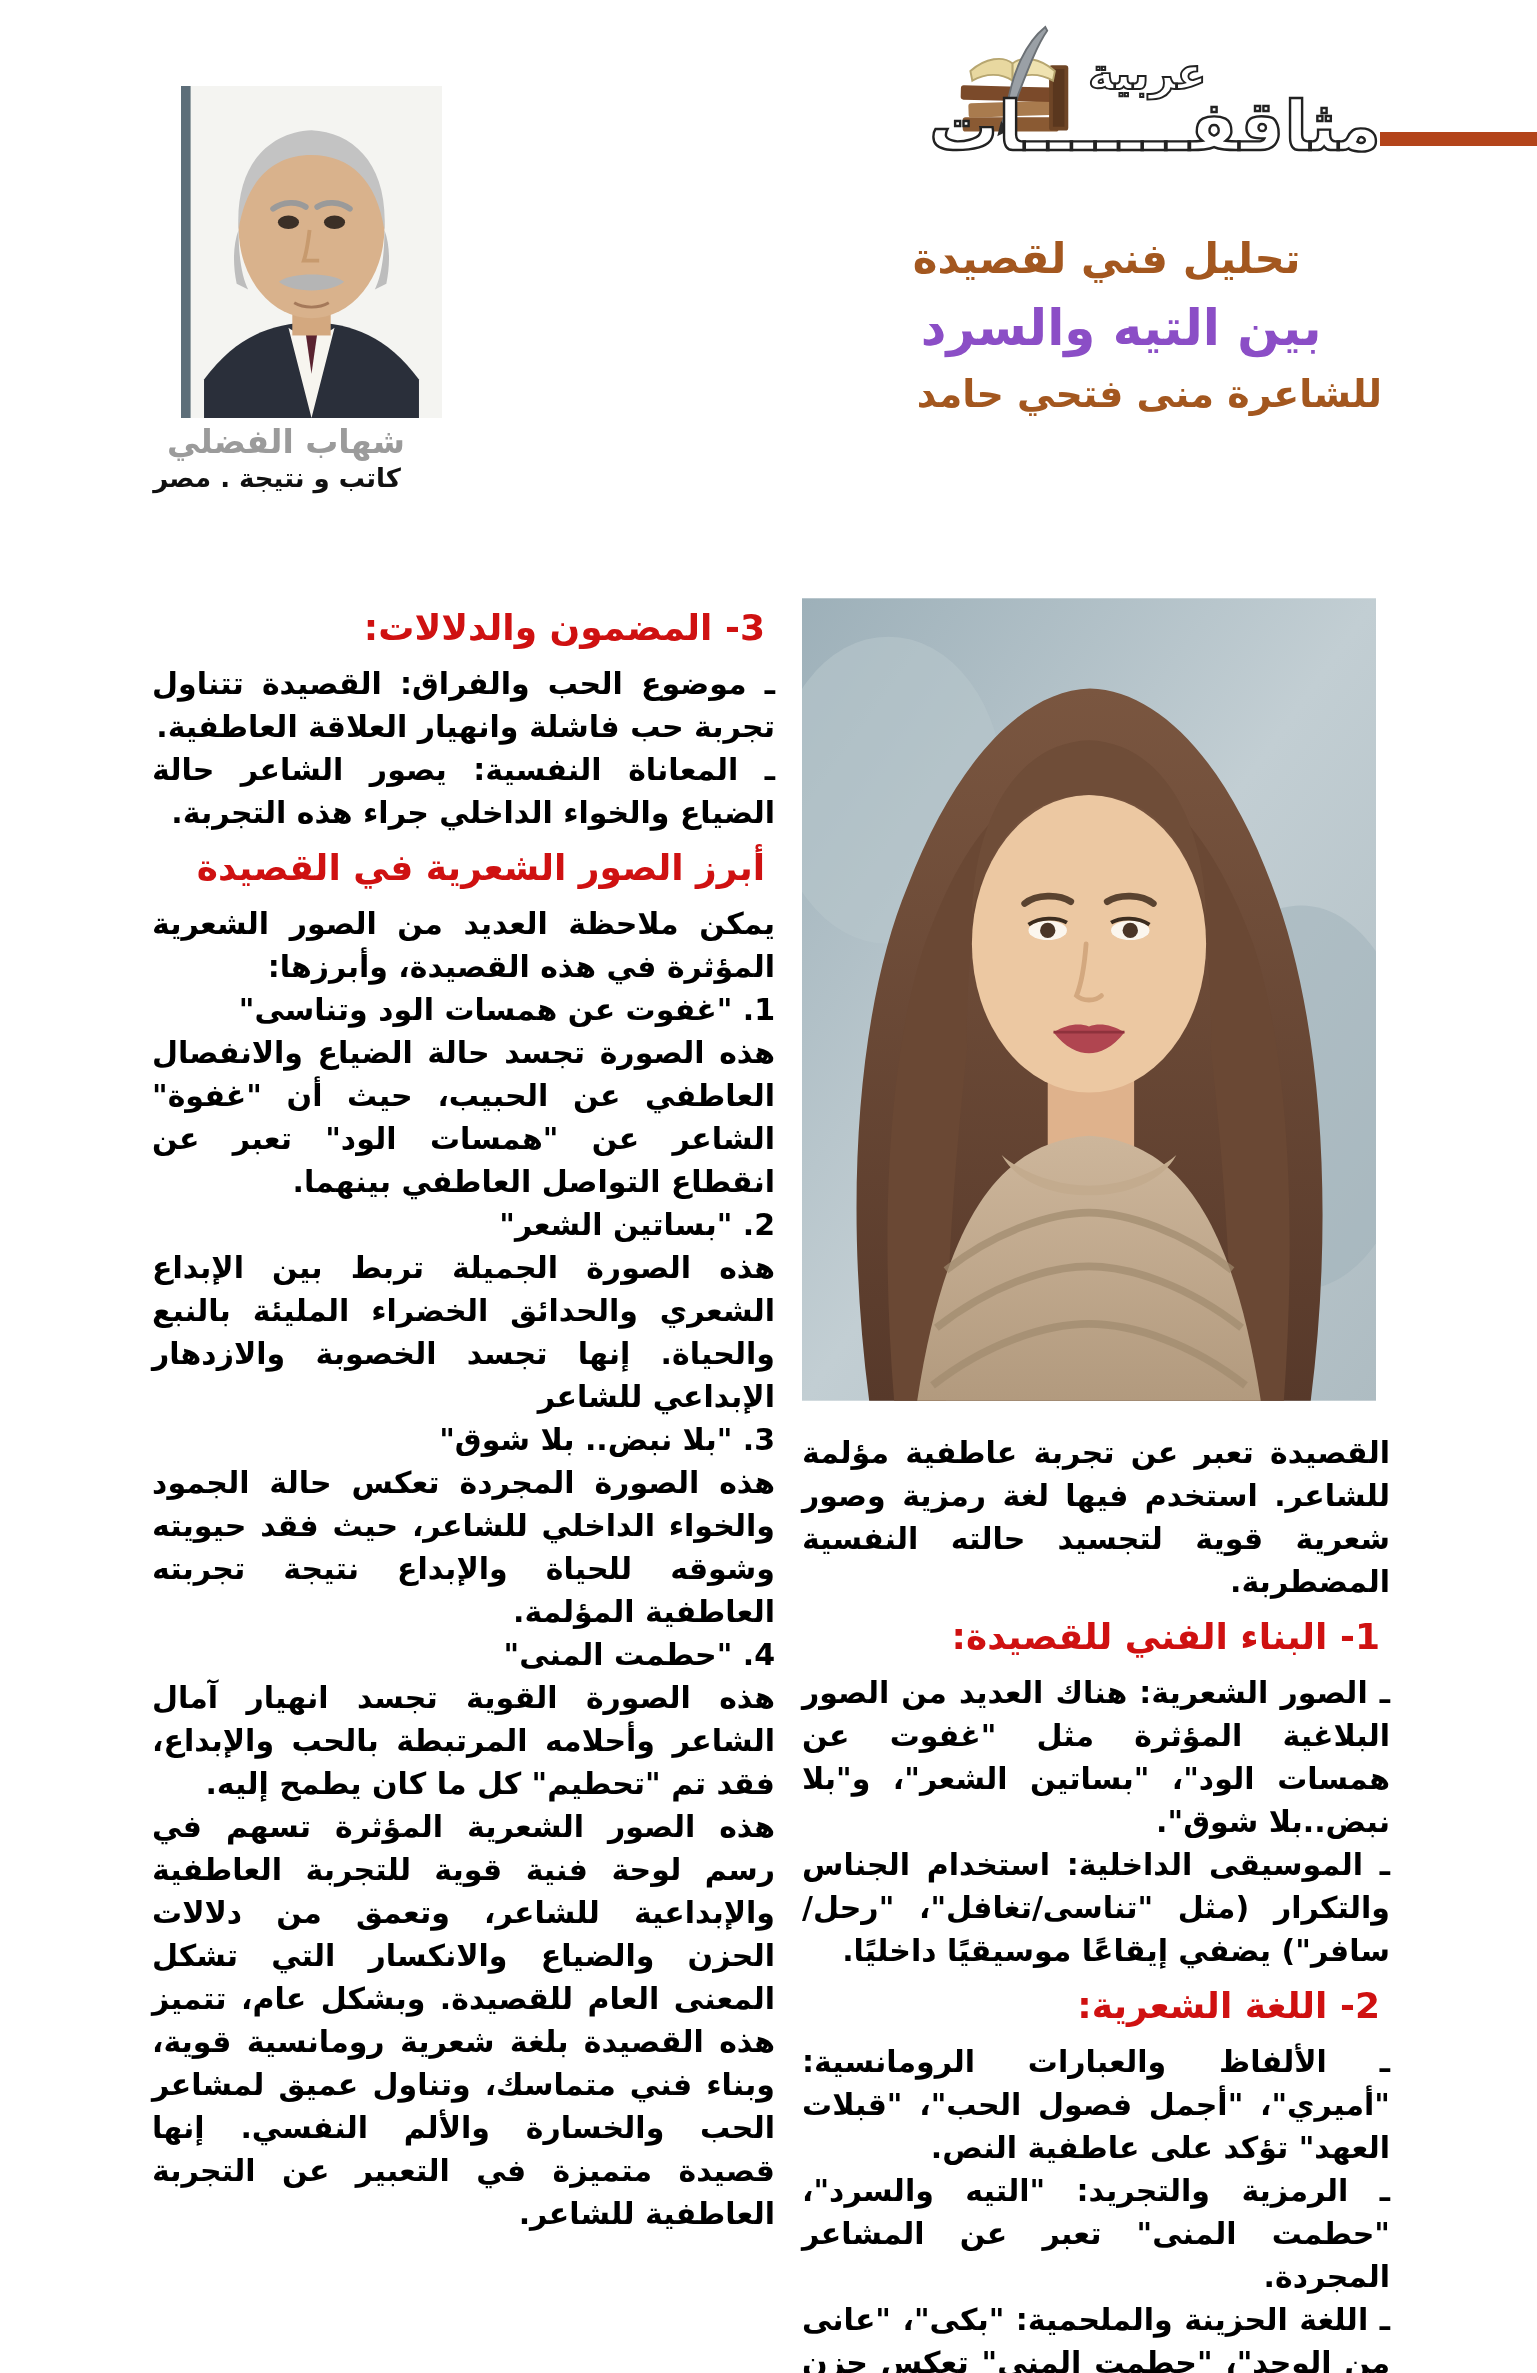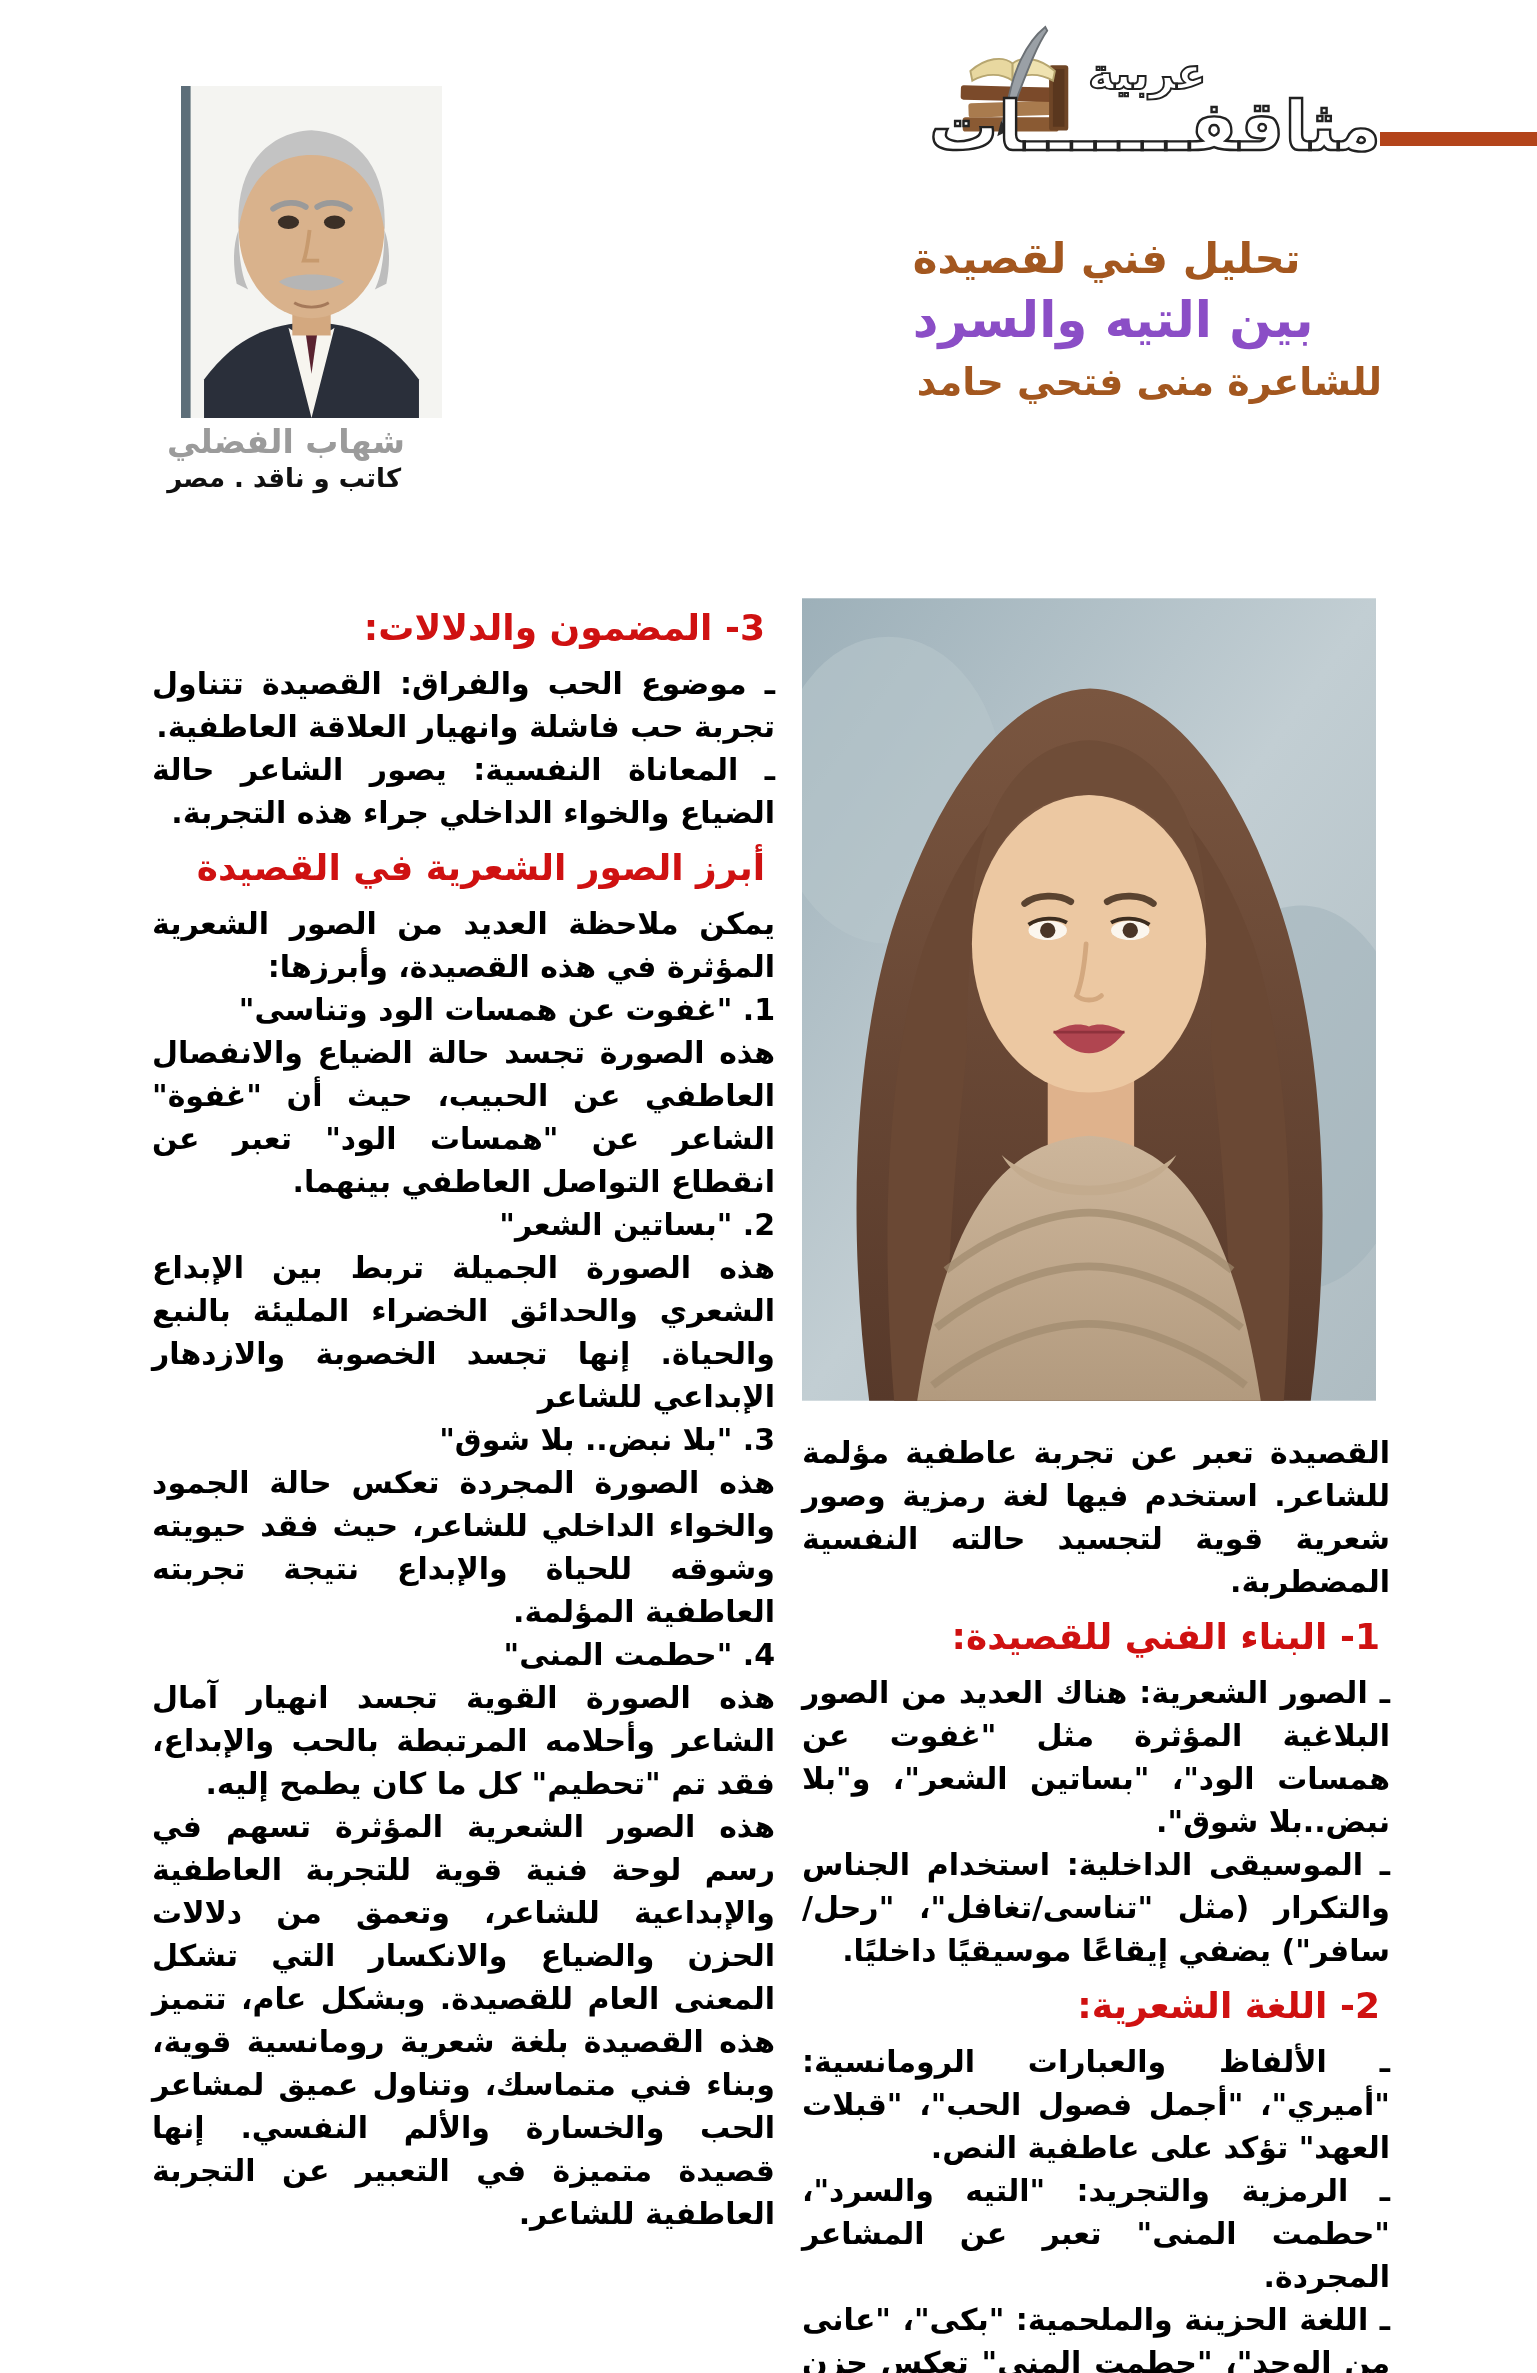--- a/index.html
+++ b/index.html
@@ -27,21 +27,21 @@
     position:absolute;left:134px;top:423px;width:271px;direction:rtl;text-align:right;
     font-size:33px;font-weight:700;color:#9b9b9b;line-height:38px;white-space:nowrap;
   }
   .author-role{
     position:absolute;left:134px;top:463px;width:267px;direction:rtl;text-align:right;
     font-size:26px;font-weight:700;color:#111111;line-height:31px;white-space:nowrap;
   }
   
   .article-title{position:absolute;top:229px;right:151px;text-align:left;direction:rtl;}
   .title-l1{font-size:42px;line-height:60px;font-weight:700;color:#a3571f;margin:0;white-space:nowrap;}
-  .title-l2{font-size:50px;line-height:63px;font-weight:700;color:#8b4ec6;margin:0;white-space:nowrap;}
+  .title-l2{font-size:50px;line-height:63px;font-weight:700;color:#8b4ec6;margin:8px;white-space:nowrap;}
   .title-l3{font-size:38px;line-height:52px;font-weight:700;color:#a3571f;margin:4px;white-space:nowrap;}
   
   .poet-photo{position:absolute;left:802px;top:598px;width:574px;height:803px;margin:0;}
   .col{position:absolute;direction:rtl;}
   .col-right-text{left:802px;top:1431px;width:588px;}
   .col-left{left:152px;top:594px;width:623px;}
   .body-p{
     margin:0;font-size:30px;font-weight:700;line-height:43px;color:#000000;
     text-align:justify;direction:rtl;
   }
@@ -99,21 +99,21 @@
       <path d="M96,128 C106,120 122,120 130,126" stroke="#9a9a9a" stroke-width="6" fill="none" stroke-linecap="round"></path>
       <path d="M142,126 C150,120 166,120 176,128" stroke="#9a9a9a" stroke-width="6" fill="none" stroke-linecap="round"></path>
       <ellipse cx="112" cy="142" rx="11" ry="7" fill="#3b2f26"></ellipse>
       <ellipse cx="160" cy="142" rx="11" ry="7" fill="#3b2f26"></ellipse>
       <path d="M134,150 C132,166 130,176 128,182 L144,182" stroke="#c79a6e" stroke-width="4" fill="none"></path>
       <path d="M102,204 C116,194 156,194 170,204 C156,216 116,216 102,204 Z" fill="#b5b5b5"></path>
       <path d="M118,226 C128,232 144,232 154,226" stroke="#a5795a" stroke-width="3" fill="none"></path>
     </svg>
   </figure>
   <div class="author-name">شهاب الفضلي</div>
-  <div class="author-role">كاتب و ناقد . مصر</div>
+  <div class="author-role">كاتب و نتيجة . مصر</div>
 
   <div class="article-title">
     <p class="title-l1">تحليل فني لقصيدة</p>
     <p class="title-l2">بين التيه والسرد</p>
     <p class="title-l3">للشاعرة منى فتحي حامد</p>
   </div>
 
   <figure class="poet-photo">
     <svg viewBox="0 0 598 836" width="574" height="803" aria-hidden="true">
       <defs>

